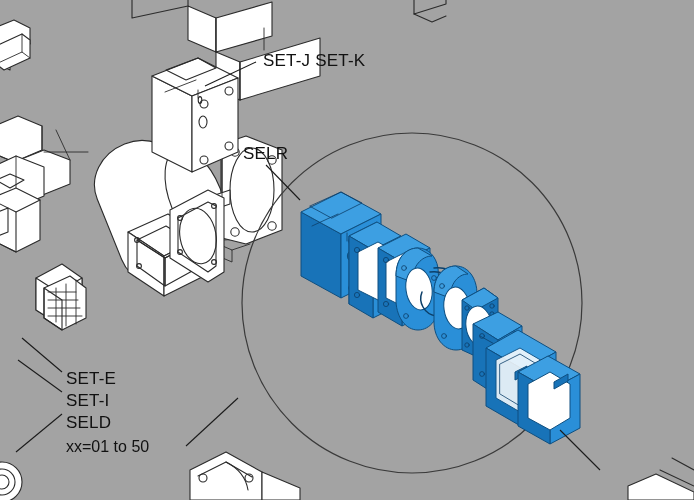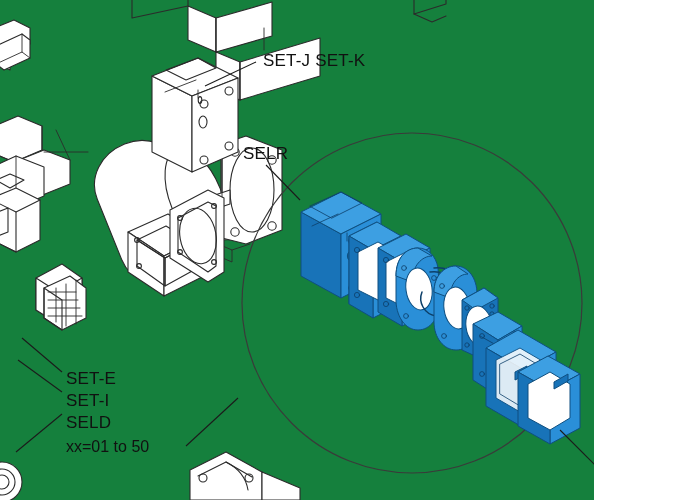--- a/index.html
+++ b/index.html
@@ -6,23 +6,23 @@
   html, body {
     margin: 0;
     padding: 0;
     background: #ffffff;
   }
   body {
     font-family: "Liberation Sans", sans-serif;
   }
   #page {
     position: relative;
-    width: 594px;
+    width: 694px;
     height: 500px;
-    background: #15803d;
+    background: #a3a3a3;
     overflow: hidden;
   }
   #diagram-svg {
     position: absolute;
     left: 0;
     top: 0;
     width: 694px;
     height: 500px;
   }
   .label-text {

